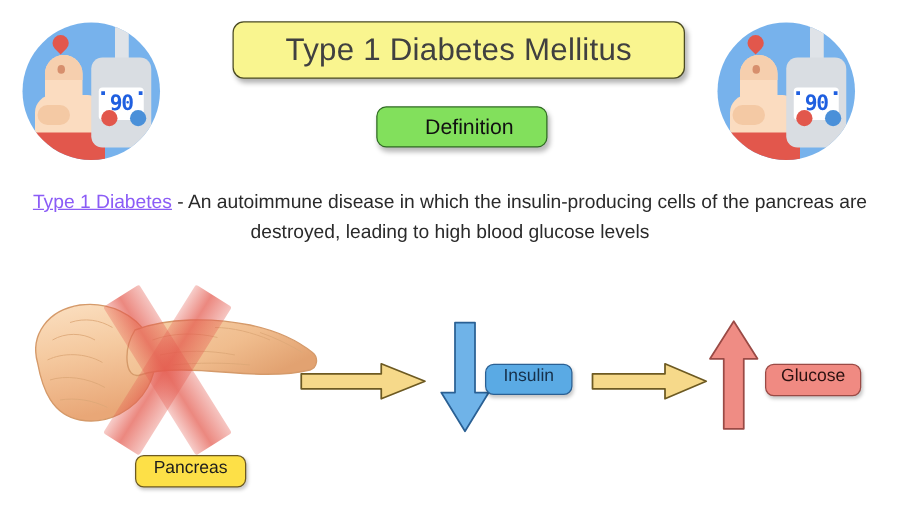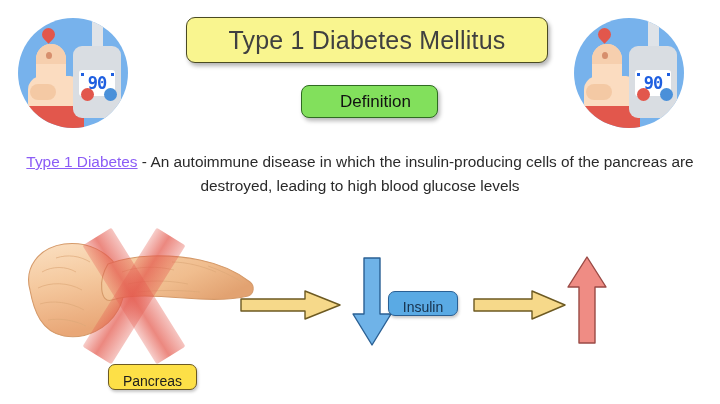--- a/index.html
+++ b/index.html
@@ -219,21 +219,21 @@
         rgba(228,90,78,0.72) 45%,
         rgba(228,90,78,0.35));
     border-radius: 2px;
   }
   .xbar.a { transform: rotate(32deg); }
   .xbar.b { transform: rotate(-32deg); }
 
   .label-box {
     position: absolute;
     display: flex;
-    align-items: flex-end;
+    align-items: flex-start;
     justify-content: center;
     box-sizing: border-box;
     font-size: 14px;
     white-space: nowrap;
   }
   .label-pancreas {
     background: #fde047;
     border: 1.5px solid #6d5a22;
     border-radius: 7px;
     color: #1d1d1d;
@@ -374,14 +374,17 @@
   </div>
 
   <svg class="arrow-svg" style="left:472px; top:290px;" width="96" height="30" viewBox="0 0 96 30">
     <path d="M2,9 L60,9 L60,1 L93,15 L60,29 L60,21 L2,21 Z" fill="#f6d98a" stroke="#6d5a22" stroke-width="1.4" stroke-linejoin="round"></path>
   </svg>
 
   <svg class="arrow-svg" style="left:567px; top:255px;" width="42" height="90" viewBox="0 0 42 90">
     <path d="M20,2 L39,32 L28,32 L28,88 L12,88 L12,32 L1,32 Z" fill="#ef8c84" stroke="#9a4a45" stroke-width="1.4" stroke-linejoin="round"></path>
   </svg>
 
+  <div class="label-box label-glucose" style="left:612px; top:291px; width:77px; height:26px;">
+    <span>Glucose</span>
+  </div>
 
 </div>
 
 </body></html>

